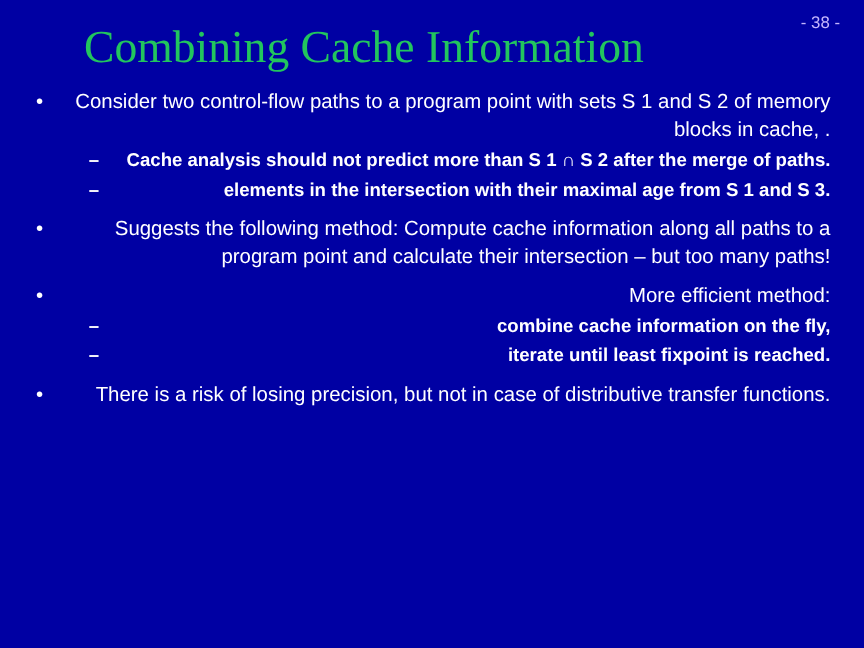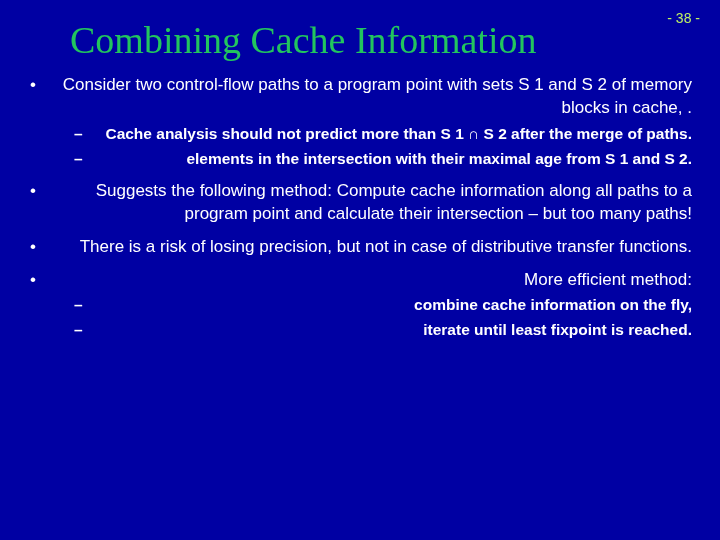--- a/index.html
+++ b/index.html
@@ -14,21 +14,21 @@
     color: #ffffff;
     font-family: "Comic Sans MS", "Comic Sans", cursive, sans-serif;
     position: relative;
     box-sizing: border-box;
   }
   .page-number {
     position: absolute;
     top: 10px;
     right: 20px;
     font-size: 14px;
-    color: #bef264;
+    color: #c4b5fd;
   }
   .title {
     font-family: "Georgia", "Times New Roman", serif;
     font-size: 38px;
     font-weight: normal;
     margin: 18px 0 12px 70px;
     color: #22c55e;
   }
   .content {
     padding: 0 28px 0 28px;
@@ -79,30 +79,30 @@
 <div class="page-number">- 38 -</div>
 
 <div class="title">Combining Cache Information</div>
 
 <div class="content">
   <ul class="outer">
     <li>
       <span>Consider two control-flow paths to a program point with sets S 1 and S 2 of memory blocks in cache, .</span>
       <ul class="inner">
         <li><span>Cache analysis should not predict more than S 1 ∩ S 2 after the merge of paths.</span></li>
-        <li><span>elements in the intersection with their maximal age from S 1 and S 2.</span></li>
+        <li><span>elements in the intersection with their maximal age from S 1 and S 3.</span></li>
       </ul>
     </li>
     <li>
       <span>Suggests the following method: Compute cache information along all paths to a program point and calculate their intersection – but too many paths!</span>
-    </li>
-    <li>
-      <span>There is a risk of losing precision, but not in case of distributive transfer functions.</span>
     </li>
     <li>
       <span>More efficient method:</span>
       <ul class="inner">
         <li><span>combine cache information on the fly,</span></li>
         <li><span>iterate until least fixpoint is reached.</span></li>
       </ul>
     </li>
+    <li>
+      <span>There is a risk of losing precision, but not in case of distributive transfer functions.</span>
+    </li>
   </ul>
 </div>
 
 </body></html>

